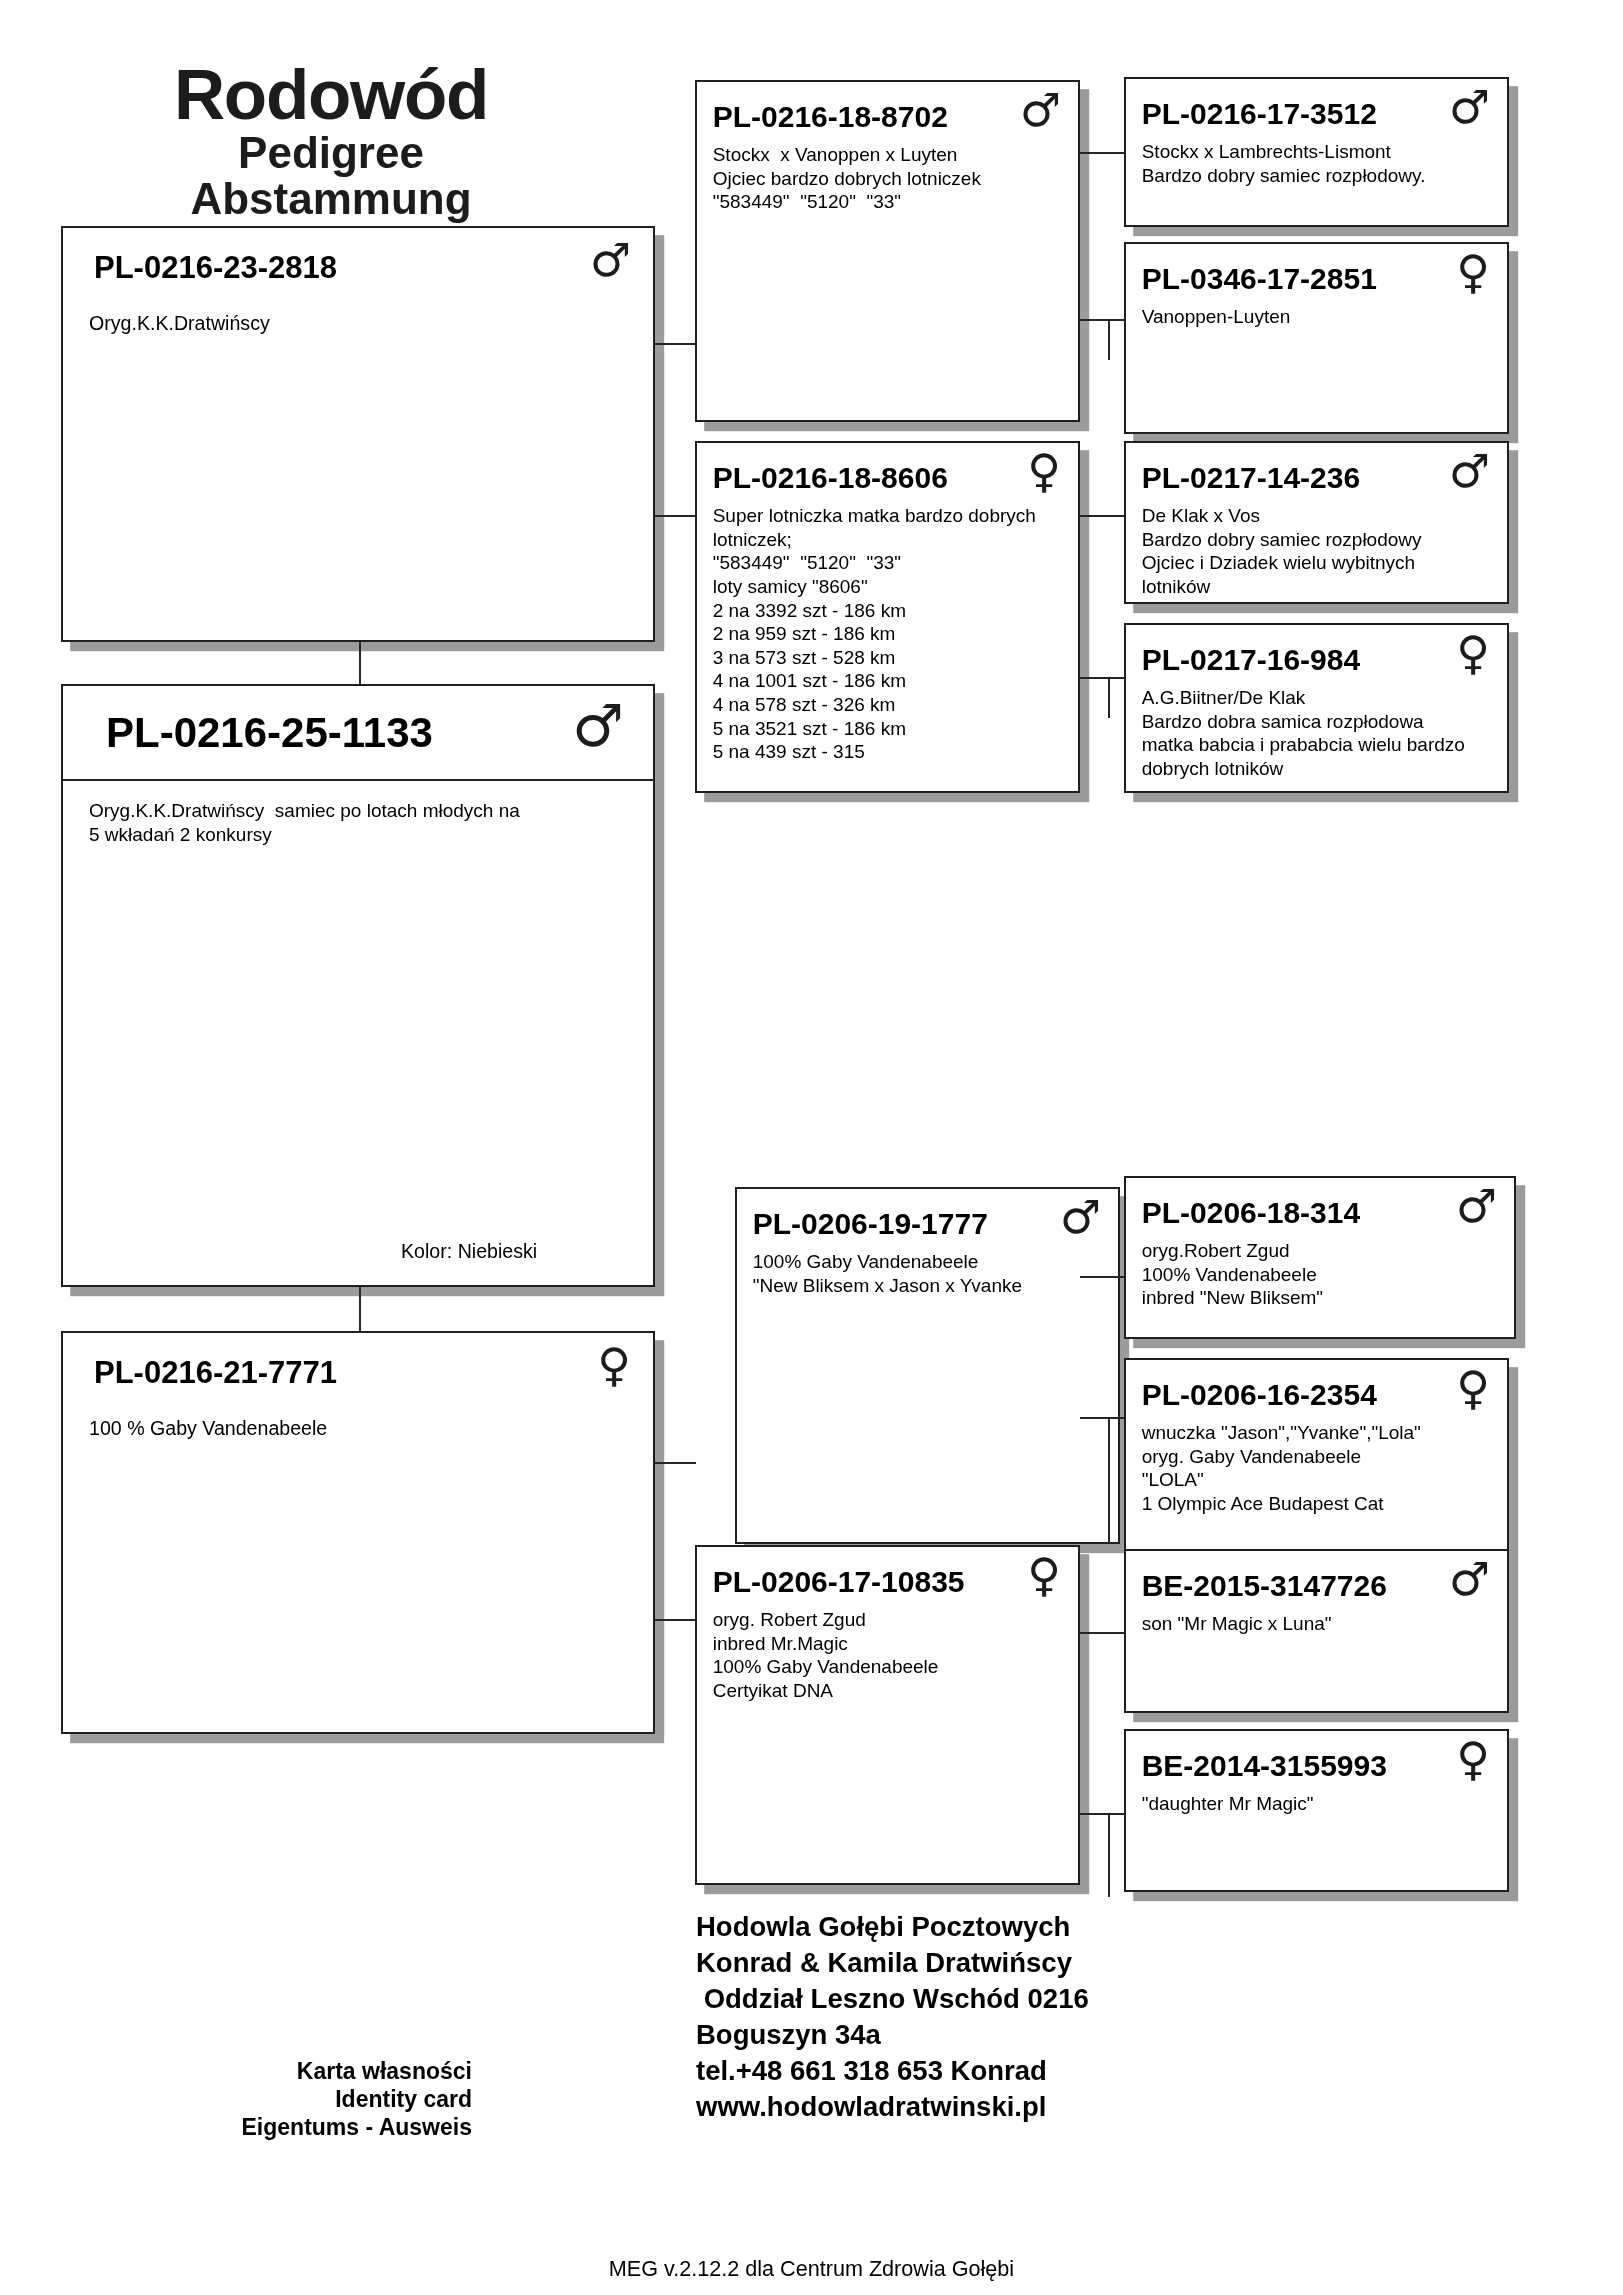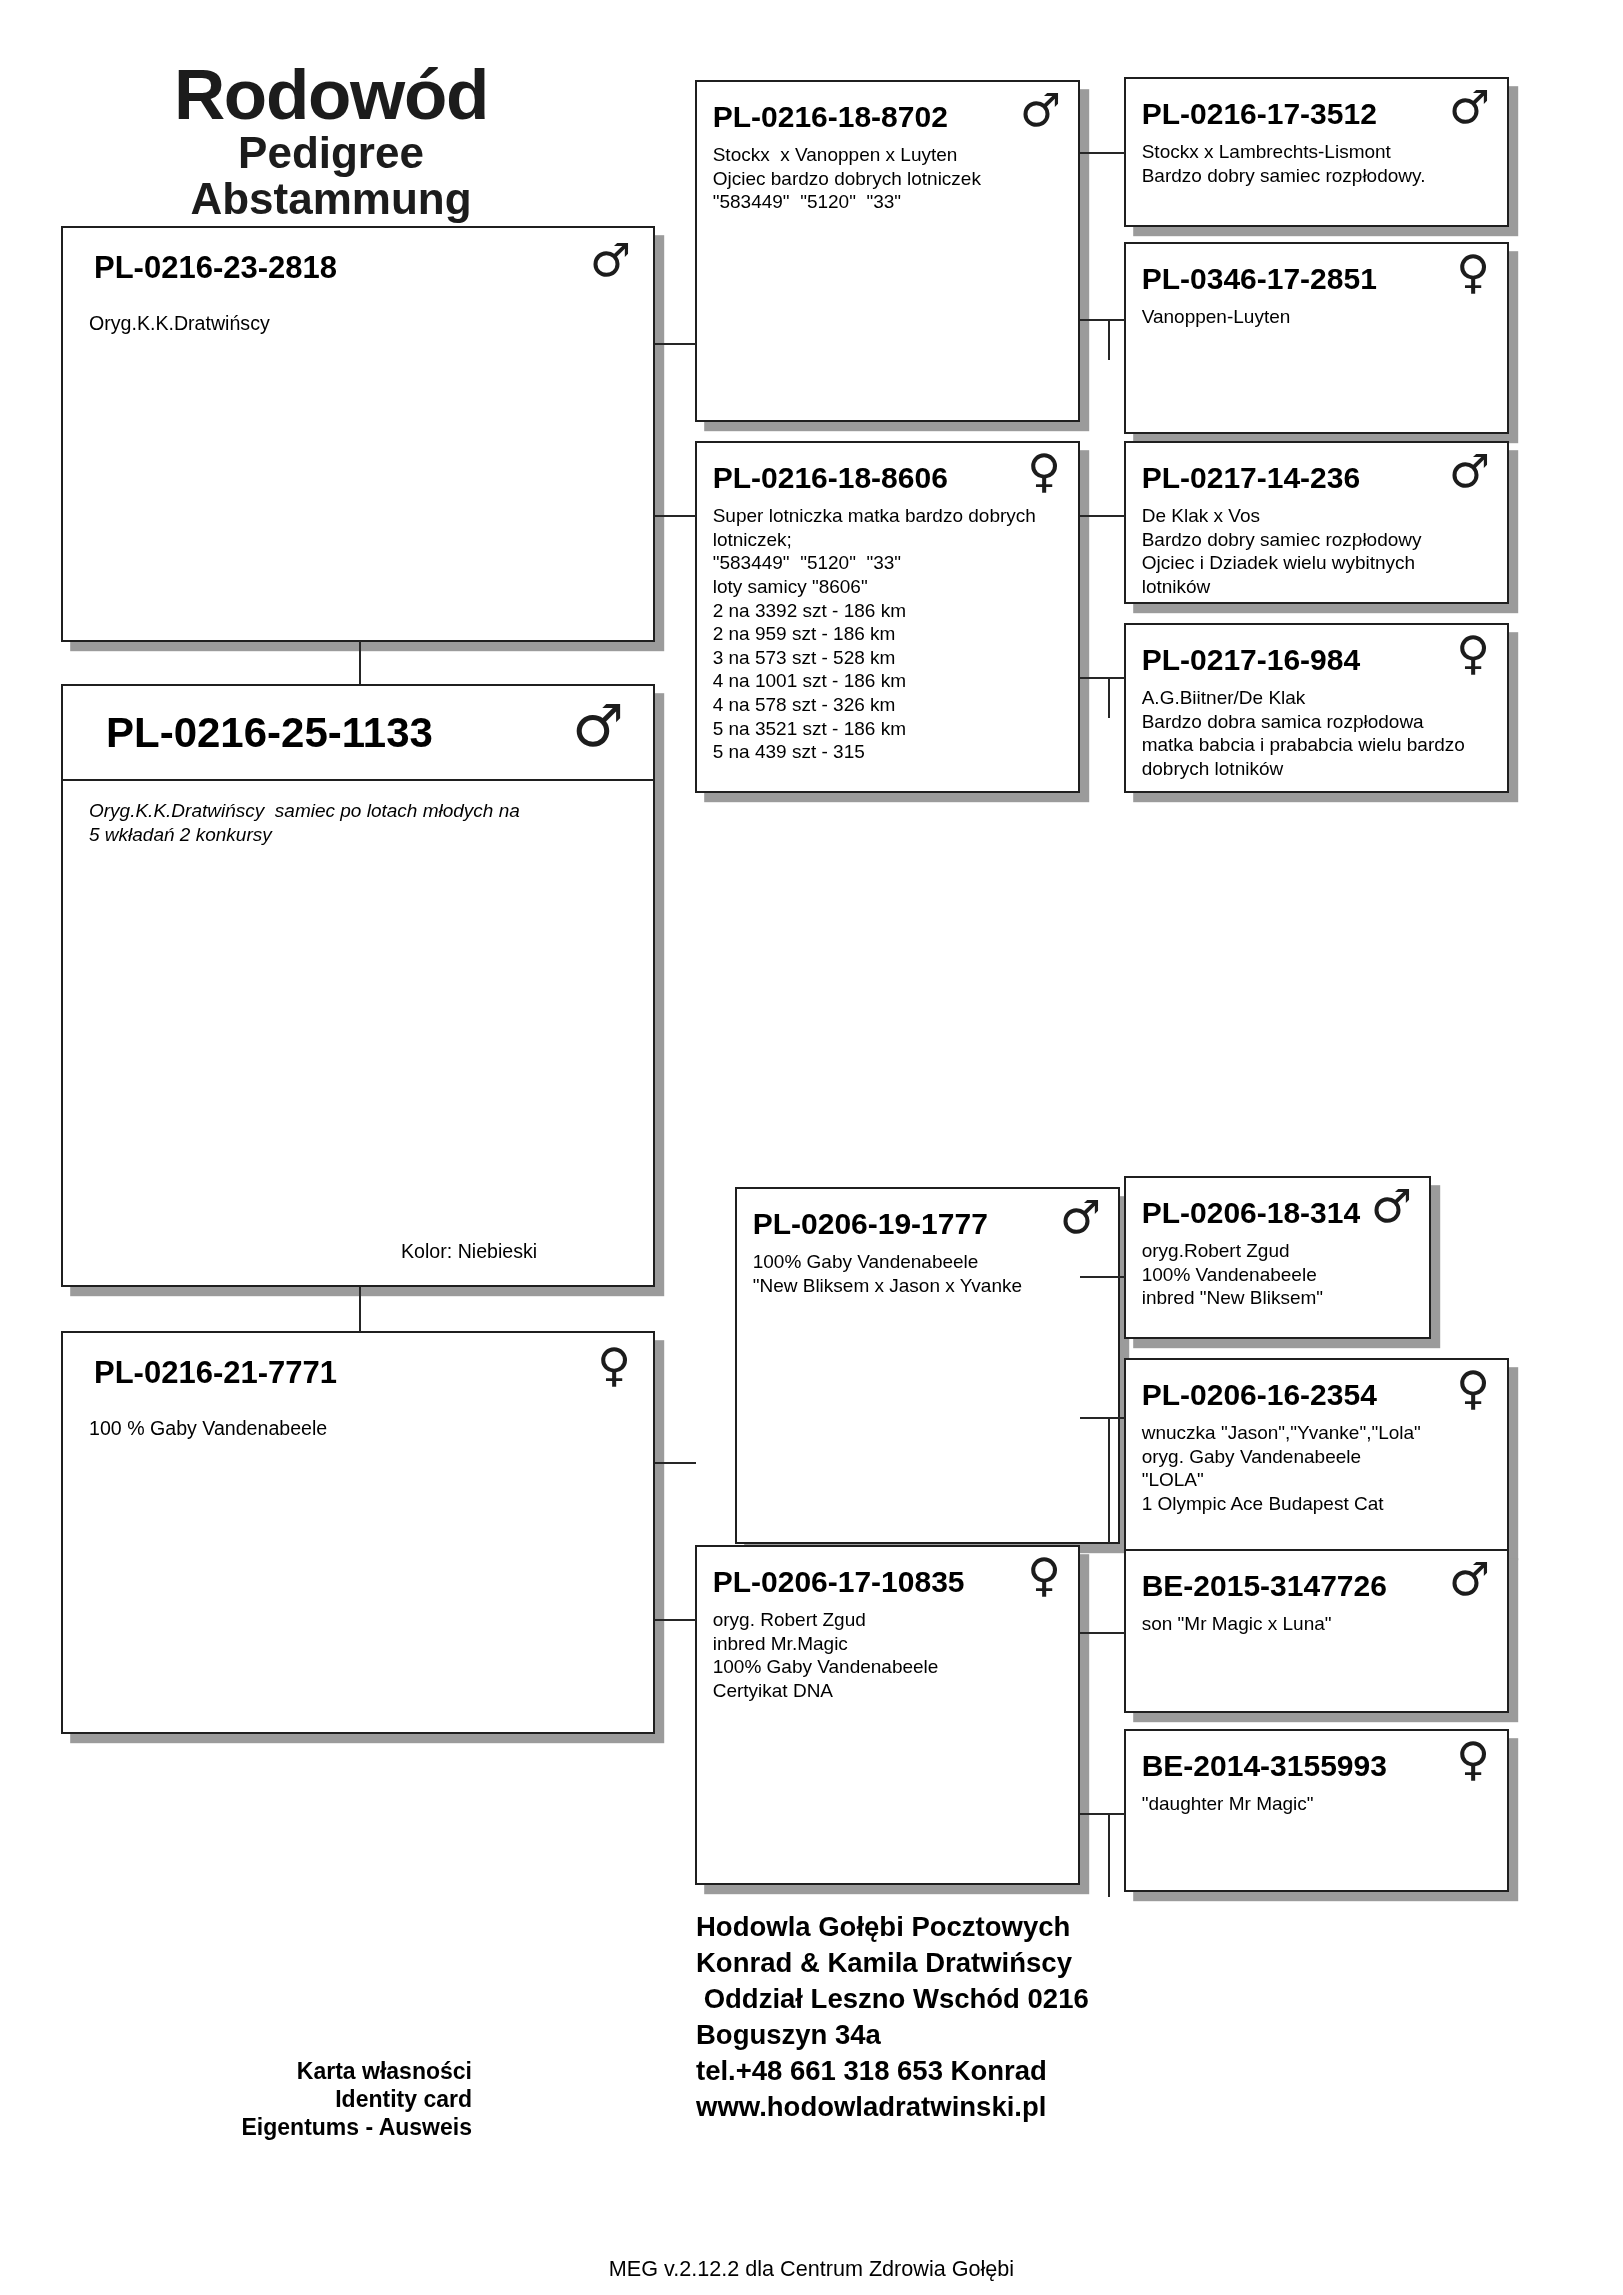--- a/index.html
+++ b/index.html
@@ -23,38 +23,38 @@
     font-family:"DejaVu Sans",sans-serif;font-weight:400;color:#1c1c1c;
   }
   
   .col1 .ring{padding-left:31px;padding-top:22px;font-size:31px;}
   .col1 .desc{padding-left:26px;padding-top:26px;font-size:19.6px;line-height:25px;}
   .col1 .sex{top:9.2px;right:22px;}
   
   .b-subject .head{position:relative;height:93px;border-bottom:2px solid #1f1f1f;}
   .b-subject .head .ring{font-size:42px;line-height:42px;padding:26px 0 0 43px;}
   .b-subject .head .sex{font-size:58px;line-height:58px;top:10.5px;right:29px;}
-  .b-subject .desc{padding:18.3px 19.6px 0 26px;font-style:italic;}
+  .b-subject .desc{padding:18.3px 19.6px 0 26px;}
   .color-note{position:absolute;left:338px;top:554px;font-size:19.6px;}
   
   .lh{position:absolute;height:2px;background:#262626;}
   .lv{position:absolute;width:2px;background:#262626;}
   
   .b-sire    {left:61px;  top:226px;  width:594px; height:416px;}
   .b-subject {left:61px;  top:684px; width:594px; height:603px;}
   .b-dam     {left:61px;  top:1331px; width:594px; height:403px;}
   .b-ss      {left:695px;top:80px;  width:385px; height:342px;}
   .b-sd      {left:695px;top:441px;  width:385px; height:352px;}
   .b-ds      {left:735px;top:1176px; width:385px; height:357px;margin-top:11px;}
   .b-dd      {left:695px;top:1545px; width:385px; height:340px;}
   .b-sss     {left:1124px;top:77px;  width:385px; height:150px;}
   .b-ssd     {left:1124px;top:242px;  width:385px; height:192px;}
   .b-sds     {left:1124px;top:441px;  width:385px; height:163px;}
   .b-sdd     {left:1124px;top:623px;  width:385px; height:170px;}
-  .b-dss     {left:1124px;top:1176px; width:307px; height:163px;}
+  .b-dss     {left:1124px;top:1176px; width:392px; height:163px;}
   .b-dsd     {left:1124px;top:1358px; width:385px; height:193px;}
   .b-dds     {left:1124px;top:1549px; width:385px; height:164px;}
   .b-ddd     {left:1124px;top:1729px; width:385px; height:163px;}
   
   .breeder{position:absolute;left:696px;top:1909px;font-size:27.5px;line-height:36px;font-weight:bold;white-space:pre-wrap;}
   .ownership{position:absolute;left:79px;top:2057px;width:393px;text-align:right;font-size:23px;line-height:28px;font-weight:bold;white-space:pre-wrap;}
   .appver{position:absolute;left:0;top:2256px;width:1623px;text-align:center;font-size:21.6px;line-height:25px;white-space:pre-wrap;}
 </style>
 </head>
 <body>

